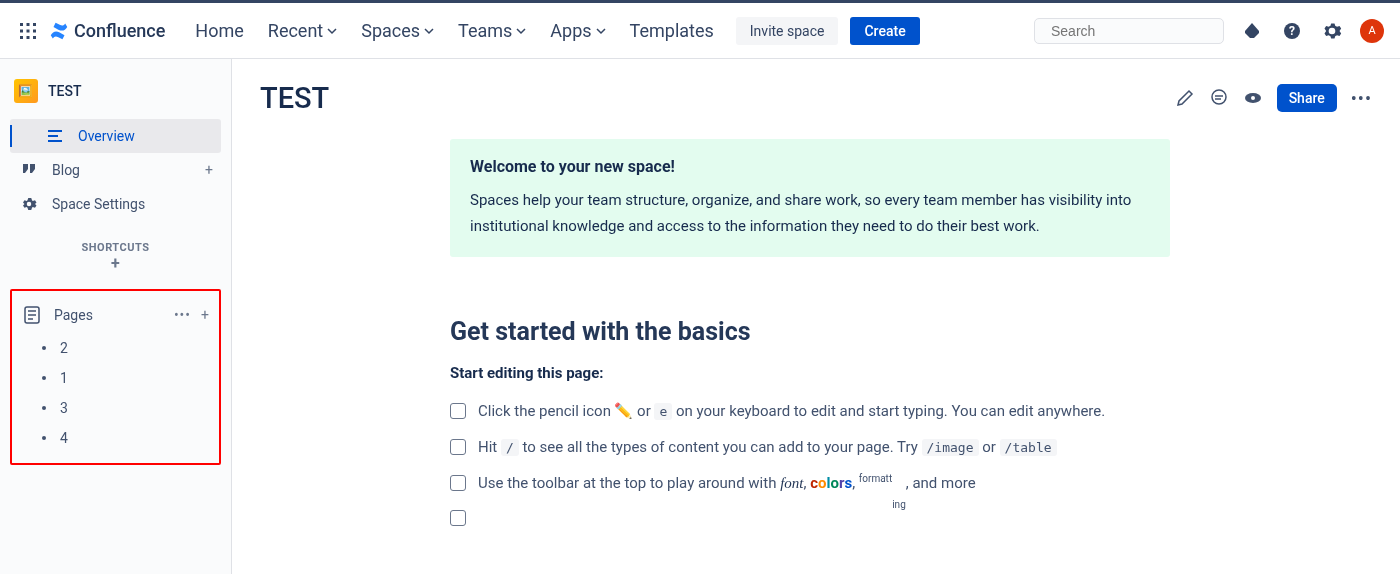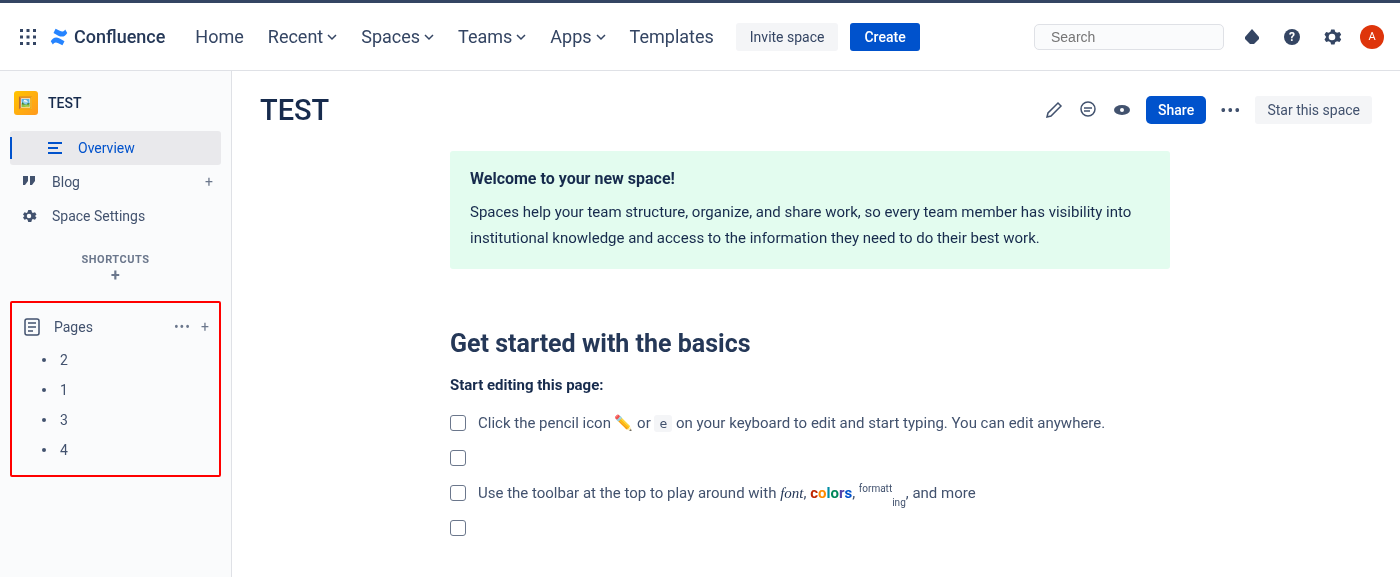--- a/index.html
+++ b/index.html
@@ -1,17 +1,17 @@
 <!DOCTYPE html>
 <html><head>
 <meta charset="utf-8">
 <style>
 * { box-sizing: border-box; margin: 0; padding: 0; }
 body { font-family: -apple-system, BlinkMacSystemFont, "Segoe UI", Roboto, sans-serif; font-size: 14px; color: #172b4d; background: #fff; width: 1400px; height: 577px; overflow: hidden; border-top: 3px solid #344563; }
-.header { display: flex; align-items: center; height: 68px; padding: 0 16px; border-bottom: 1px solid #dfe1e6; }
+.header { display: flex; align-items: center; height: 56px; padding: 0 16px; border-bottom: 1px solid #dfe1e6; }
 .app-switcher { width: 24px; height: 24px; display: flex; align-items: center; justify-content: center; cursor: pointer; margin-right: 8px; }
 .logo-wrap { display: flex; align-items: center; gap: 4px; margin-right: 20px; cursor: pointer; }
 .logo-icon { color: #2684ff; }
 .logo-text { font-size: 18px; font-weight: 500; color: #253858; }
 .nav { display: flex; align-items: center; gap: 4px; }
 .nav-item { padding: 6px 10px; border-radius: 3px; cursor: pointer; display: flex; align-items: center; gap: 4px; color: #344563; font-size: 18px; }
 .chev { width: 10px; height: 10px; }
 .btn-subtle { background: #f4f5f7; padding: 6px 14px; border-radius: 3px; margin-left: 12px; cursor: pointer; color: #344563; }
 .btn-primary { background: #0052cc; color: #fff; padding: 6px 14px; border-radius: 3px; margin-left: 12px; cursor: pointer; font-weight: 500; }
 .spacer { flex: 1; }
@@ -50,21 +50,21 @@
 .h2 { font-size: 25px; font-weight: 700; color: #253858; margin-bottom: 18px; }
 .h3 { font-size: 15px; font-weight: 700; color: #172b4d; margin-bottom: 20px; }
 .checklist { display: flex; flex-direction: column; gap: 18px; }
 .check-row { display: flex; align-items: center; gap: 12px; color: #42526e; font-size: 15px; }
 .cbox { width: 16px; height: 16px; border: 1.5px solid #6b778c; border-radius: 3px; flex-shrink: 0; cursor: pointer; }
 .kbd { background: #f4f5f7; border-radius: 3px; padding: 1px 5px; font-family: monospace; font-size: 13px; color: #42526e; }
 .font-i { font-style: italic; font-family: Georgia, serif; color: #253858; }
 .colors-w .c1{color:#bf2600}.colors-w .c2{color:#ff8b00}.colors-w .c3{color:#008da6}.colors-w .c4{color:#00875a}.colors-w .c5{color:#5243aa}.colors-w .c6{color:#0052cc}
 .fmt { position: relative; }
 .fmt .sup { font-size: 10px; position: relative; top: -6px; }
-.fmt .sub { font-size: 10px; position: relative; top: 8px; }
+.fmt .sub { font-size: 10px; position: relative; top: 20px; }
 .pencil-inline { color: #ff8b00; }
 svg { display: block; }
 </style>
 </head>
 <body>
 
 <div class="header">
   <div class="app-switcher">
     <svg width="18" height="18" viewBox="0 0 18 18">
         <g fill="#344563">
@@ -231,21 +231,20 @@
             </svg>
           </div>
         <div class="pact">
             <svg width="20" height="20" viewBox="0 0 20 20">
               <ellipse cx="10" cy="10" rx="8" ry="5" fill="#42526e"></ellipse>
               <circle cx="10" cy="10" r="2" fill="#fff"></circle>
             </svg>
           </div>
         <div class="btn-share">Share</div>
         <div class="pact" style="font-size:18px;letter-spacing:1px">•••</div>
-        <div class="btn-star">Star this space</div>
       </div>
     </div>
 
     <div class="content">
       <div class="panel">
         <div class="panel-title">Welcome to your new space!</div>
         <div class="panel-body">Spaces help your team structure, organize, and share work, so every team member has visibility into institutional knowledge and access to the information they need to do their best work.</div>
       </div>
 
       <div class="h2">Get started with the basics</div>
@@ -253,20 +252,23 @@
 
       <div class="checklist">
         <div class="check-row">
           <div class="cbox"></div>
           <div>
             <span>Click the pencil icon </span><span class="pencil-inline">✏️</span><span> or </span><span class="kbd">e</span><span> on your keyboard to edit and start typing. You can edit anywhere.</span>
           </div>
         </div>
         <div class="check-row">
           <div class="cbox"></div>
+          <div>
+            <span>Hit </span><span class="kbd">/</span><span> to see all the types of content you can add to your page. Try </span><span class="kbd">/image</span><span> or </span><span class="kbd">/table</span>
+          </div>
         </div>
         <div class="check-row">
           <div class="cbox"></div>
           <div>
             <span>Use the toolbar at the top to play around with </span><span class="font-i">font</span><span>, </span><span class="colors-w"><b class="c1">c</b><b class="c2">o</b><b class="c3">l</b><b class="c4">o</b><b class="c5">r</b><b class="c6">s</b></span><span>, </span><span class="fmt"><span class="sup">formatt</span><span class="sub">ing</span></span><span>, and more</span>
           </div>
         </div>
         <div class="check-row">
           <div class="cbox"></div>
         </div>

